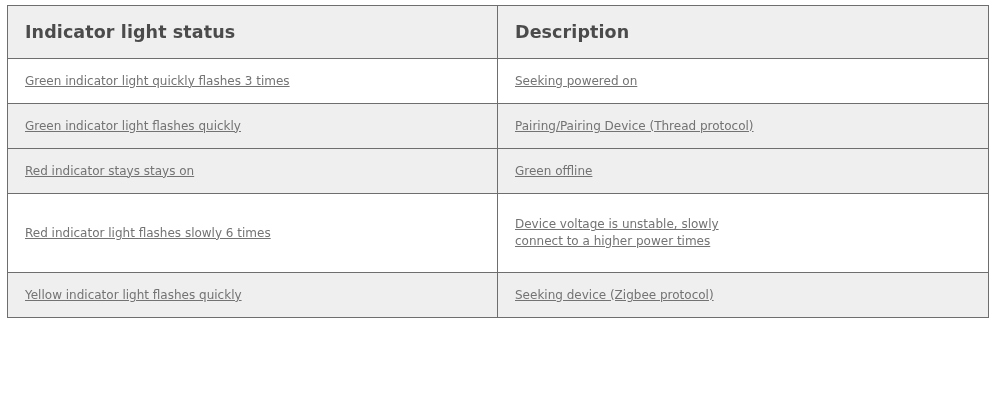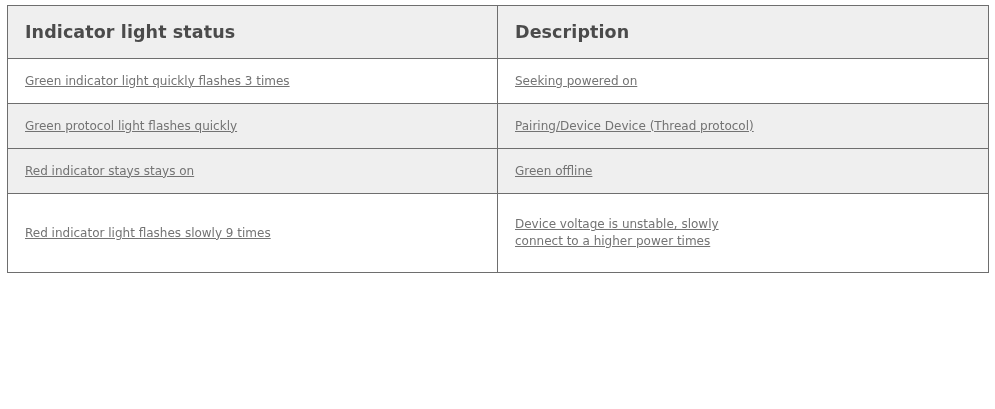--- a/index.html
+++ b/index.html
@@ -97,34 +97,38 @@
       </tr>
     </thead>
     <tbody>
 
       <tr class="row-plain">
         <td>Green indicator light quickly flashes 3 times</td>
         <td>Seeking powered on</td>
       </tr>
 
       <tr class="row-alt">
-        <td>Green protocol light flashes quickly</td>
-        <td>Pairing/Device Device (Thread protocol)</td>
+        <td>Green indicator light flashes quickly</td>
+        <td>Pairing/Pairing Device (Thread protocol)</td>
       </tr>
 
 
       <tr class="row-alt">
         <td>Red indicator stays stays on</td>
         <td>Green offline</td>
       </tr>
 
       <tr class="row-plain row-tall">
-        <td>Red indicator light flashes slowly 9 times</td>
+        <td>Red indicator light flashes slowly 6 times</td>
         <td class="cell-multiline">
           <span class="cell-line">Device voltage is unstable, slowly</span>
           <span class="cell-line">connect to a higher power times</span>
         </td>
       </tr>
 
+      <tr class="row-alt">
+        <td>Yellow indicator light flashes quickly</td>
+        <td>Seeking device (Zigbee protocol)</td>
+      </tr>
 
     </tbody>
   </table>
 </div>
 
 </body></html>

